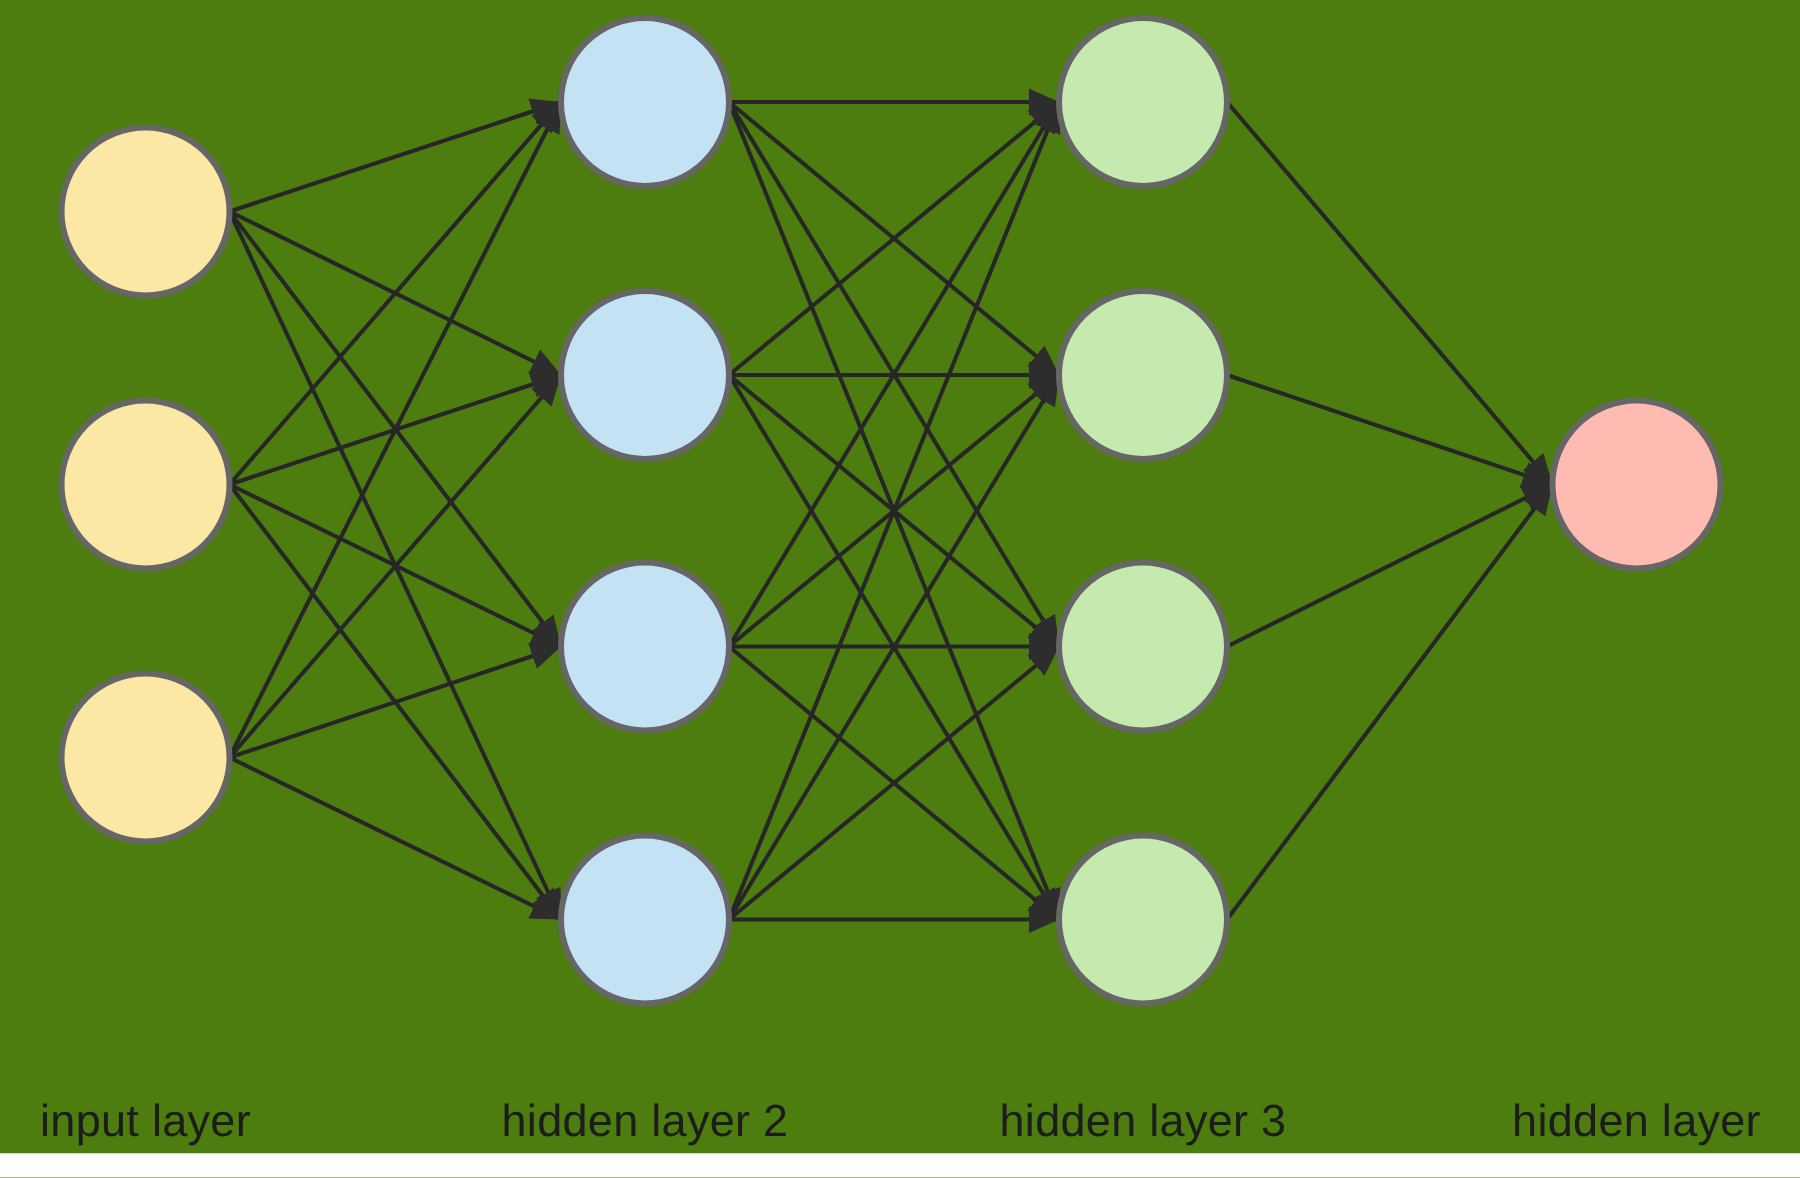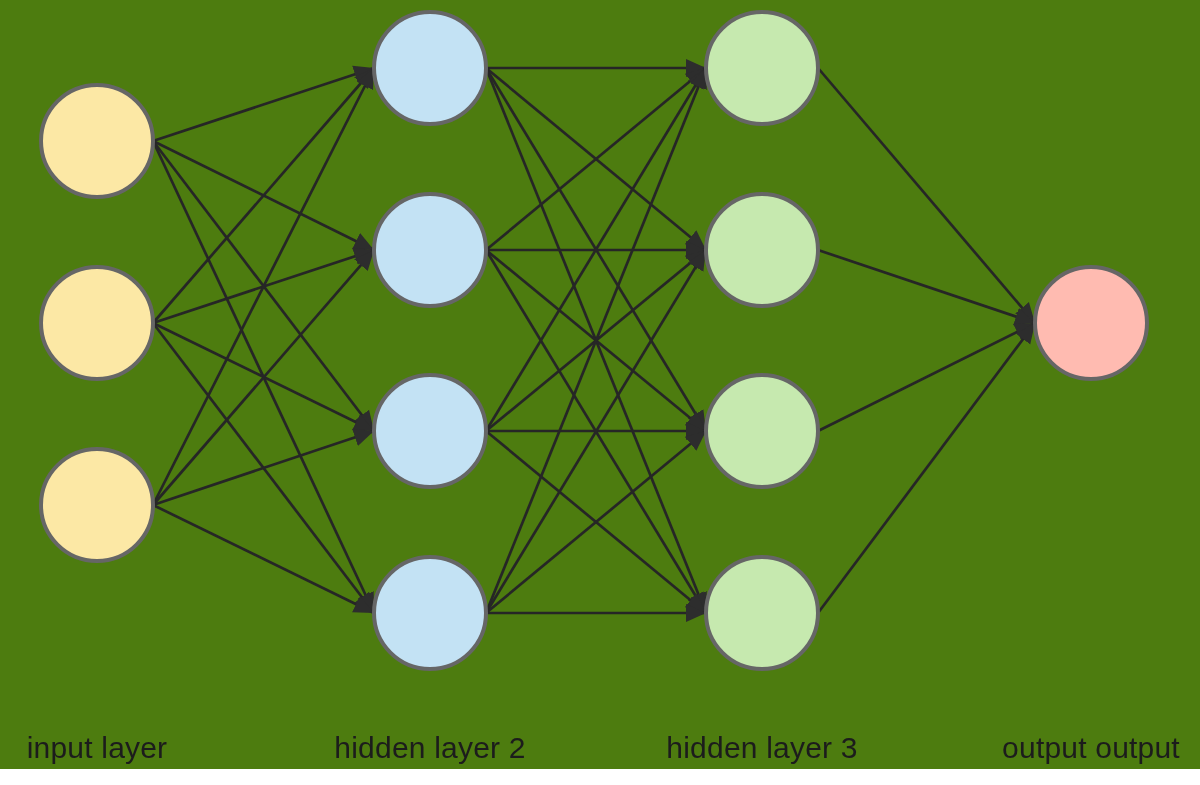--- a/index.html
+++ b/index.html
@@ -85,14 +85,14 @@
         <circle cx="762" cy="68" r="56" fill="#C6E9AF" stroke="#666666" stroke-width="4"></circle>
         <circle cx="762" cy="250" r="56" fill="#C6E9AF" stroke="#666666" stroke-width="4"></circle>
         <circle cx="762" cy="431" r="56" fill="#C6E9AF" stroke="#666666" stroke-width="4"></circle>
         <circle cx="762" cy="613" r="56" fill="#C6E9AF" stroke="#666666" stroke-width="4"></circle>
         <circle cx="1091" cy="323" r="56" fill="#FFBBB1" stroke="#666666" stroke-width="4"></circle>
       </g>
     </svg>
   <div class="layer-label" style="left: 97px; top: 733px;">input layer</div>
   <div class="layer-label" style="left: 430px; top: 733px;">hidden layer 2</div>
   <div class="layer-label" style="left: 762px; top: 733px;">hidden layer 3</div>
-  <div class="layer-label" style="left: 1091px; top: 733px;">output output</div>
+  <div class="layer-label" style="left: 1091px; top: 733px;">hidden layer</div>
 </div>
 
 </body></html>

